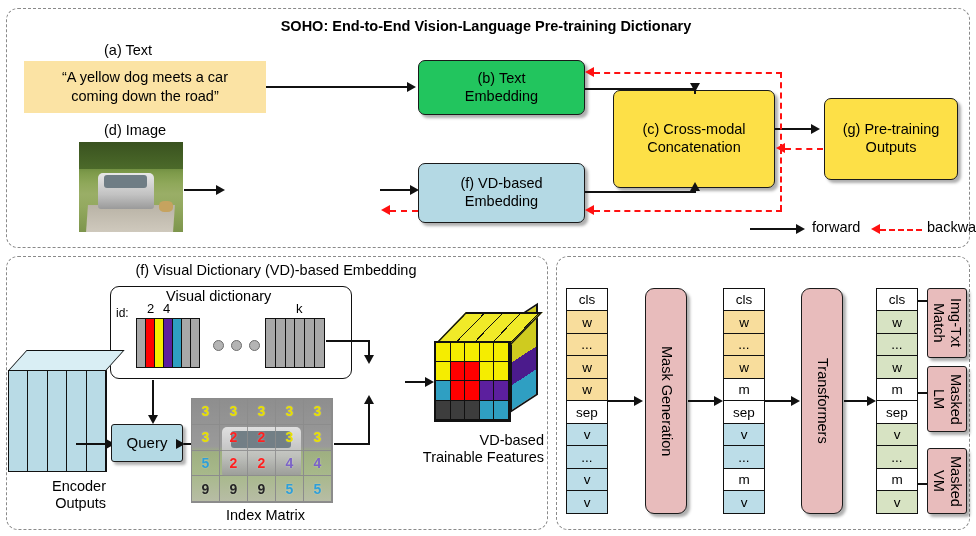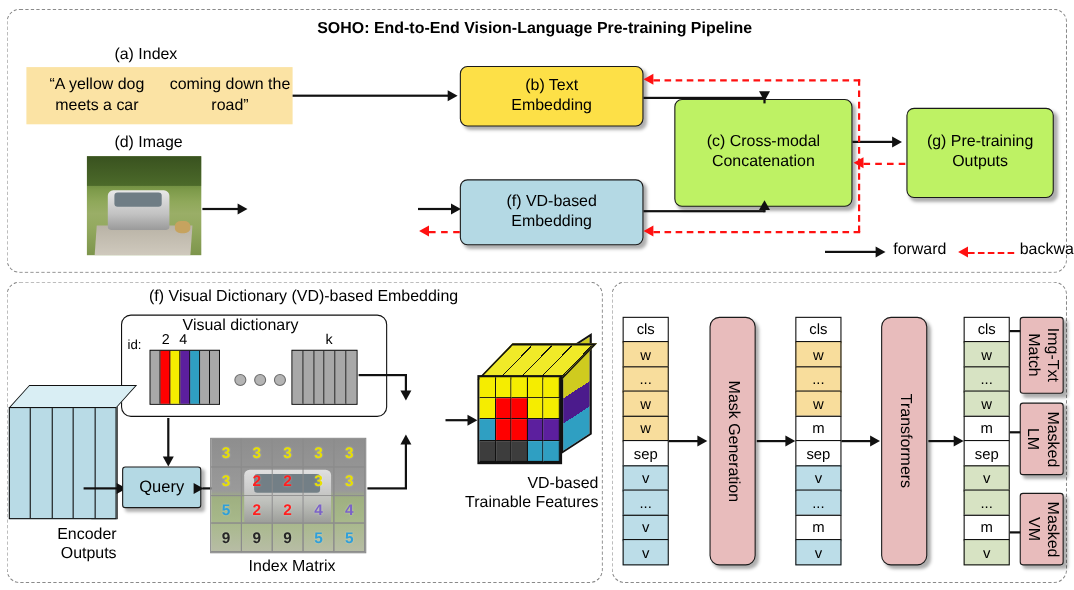--- a/index.html
+++ b/index.html
@@ -41,23 +41,23 @@
     border:1.6px solid #1a1a1a;
     border-radius:7px;
     display:flex;
     align-items:center;
     justify-content:center;
     text-align:center;
     line-height:1.22;
     font-size:14.5px;
     box-shadow:3px 3px 3px rgba(0,0,0,.32);
   }
-  .box.yellow{background:#fde047;}
+  .box.yellow{background:#22c55e;}
   .box.blue{background:#b4d9e4;}
-  .box.green{background:#bef264;}
+  .box.green{background:#fde047;}
   .box.pink{background:#e8bcbc;}
   .box.square{border-radius:3px;}
   .red-word{color:#ff0000;}
 
   
   .flatbox{
     position:absolute;
     box-sizing:border-box;
     background:#fbe3a4;
     display:flex;align-items:center;justify-content:center;
@@ -175,25 +175,25 @@
   }
   .legend{position:absolute;font-size:14.5px;white-space:nowrap;}
 </style>
 </head>
 <body>
 
 <div id="root">
 
   <div class="panel" style="left:6px;top:8px;width:964px;height:240px;"></div>
 
-  <div class="panel-title" style="left:206px;top:18px;width:560px;">SOHO: End-to-End Vision-Language Pre-training Pipeline</div>
-
-  <div class="caption" style="left:104px;top:42px;">(a) Index</div>
-
-  <div class="flatbox" style="left:24px;top:61px;width:242px;height:52px;flex-direction:row;">
+  <div class="panel-title" style="left:206px;top:18px;width:560px;">SOHO: End-to-End Vision-Language Pre-training Dictionary</div>
+
+  <div class="caption" style="left:104px;top:42px;">(a) Text</div>
+
+  <div class="flatbox" style="left:24px;top:61px;width:242px;height:52px;flex-direction:column;">
     <span>“A yellow dog meets a car</span>
     <span>coming down the road”</span>
   </div>
 
   <div class="ln h" style="left:266px;top:86px;width:142px;"></div>
   <div class="ahead right" style="left:407px;top:82px;"></div>
 
   <div class="box yellow" style="left:418px;top:60px;width:167px;height:55px;flex-direction:column;">
     <span>(b) Text</span>
     <span>Embedding</span>

